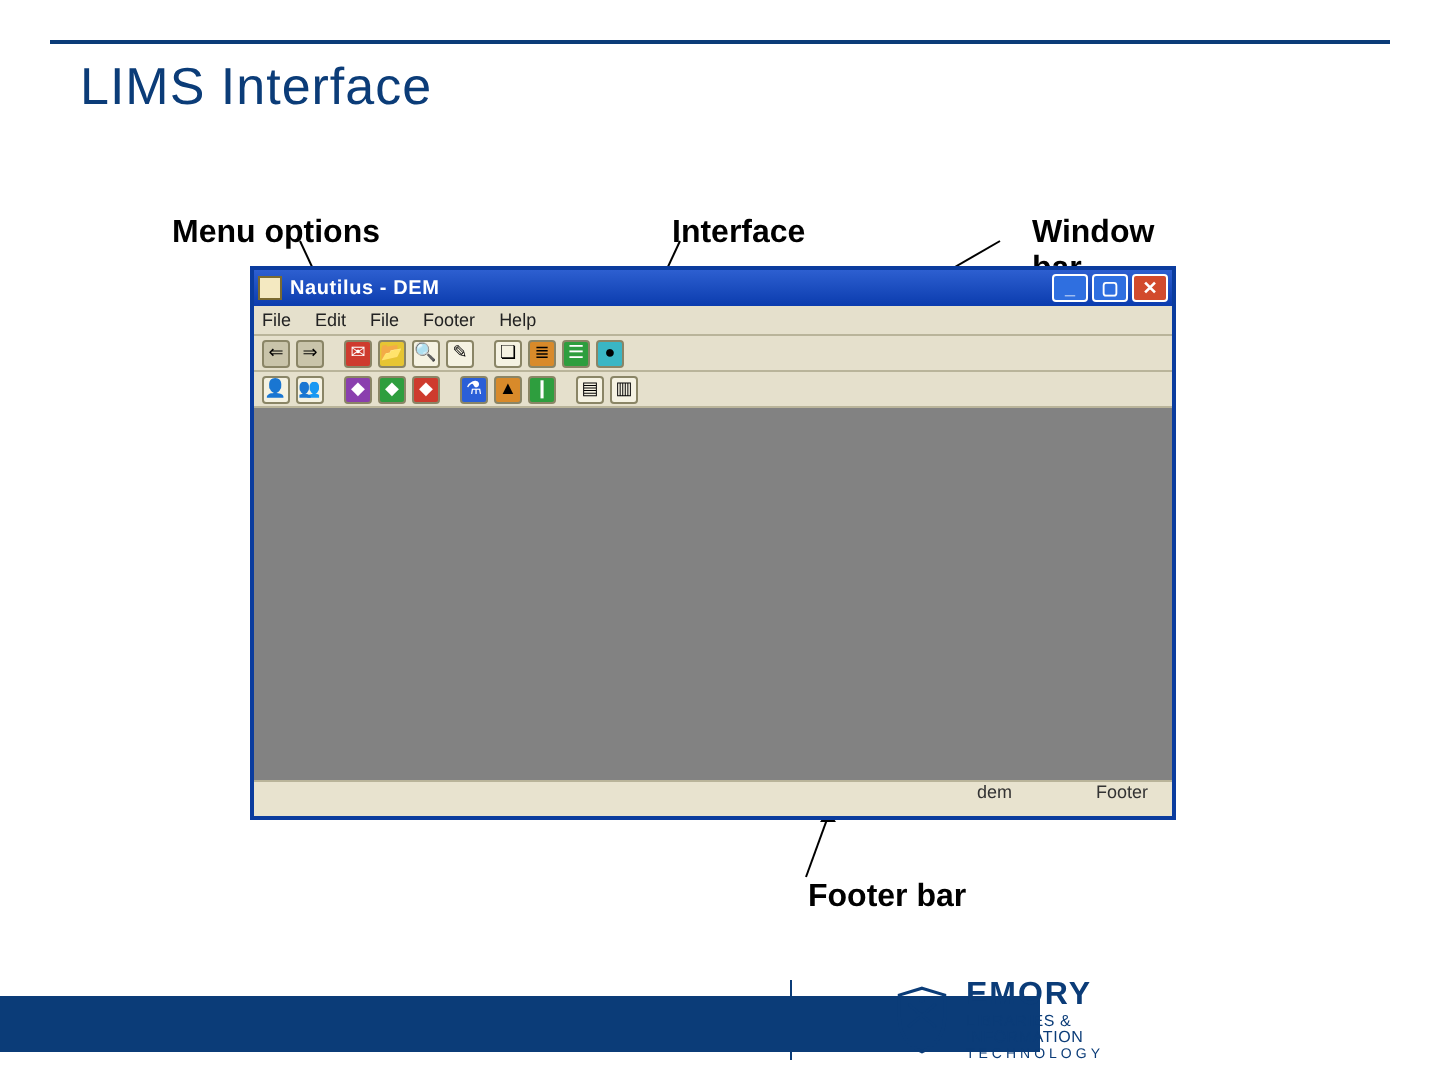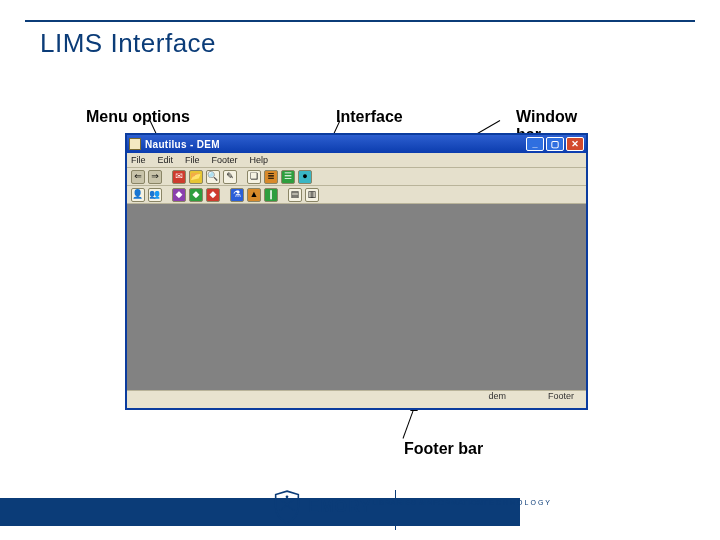--- a/index.html
+++ b/index.html
@@ -50,21 +50,21 @@
 
   
   .arrow-tip { position: absolute; width: 0; height: 0; border-left: 4px solid transparent; border-right: 4px solid transparent; border-top: 6px solid #000; }
 
   
   .brandbar { position: absolute; left: 0; right: 0; bottom: 0; height: 56px; }
   .brandbar .navy { position: absolute; left: 0; top: 14px; width: 520px; height: 28px; background: #0b3c78; }
   .brand-logo { position: absolute; right: 20px; top: 6px; display: flex; align-items: center; gap: 8px; }
   .shield { width: 28px; height: 34px; position: relative; }
   .shield svg { width: 100%; height: 100%; }
-  .brand-text { display: flex; flex-direction: row; line-height: 1.05; }
+  .brand-text { display: flex; flex-direction: column; line-height: 1.05; }
   .brand-emory { font-size: 16px; font-weight: 700; color: #0b3c78; letter-spacing: 1px; }
   .brand-sub { font-size: 8px; color: #0b3c78; letter-spacing: 0.3px; }
   .brand-sub2 { font-size: 7px; color: #0b3c78; letter-spacing: 2px; }
   .brand-rule { position: absolute; right: 176px; top: 6px; width: 1px; height: 40px; background: #0b3c78; }
 
 </style>
 </head>
 <body>
 
 <div class="slide">

